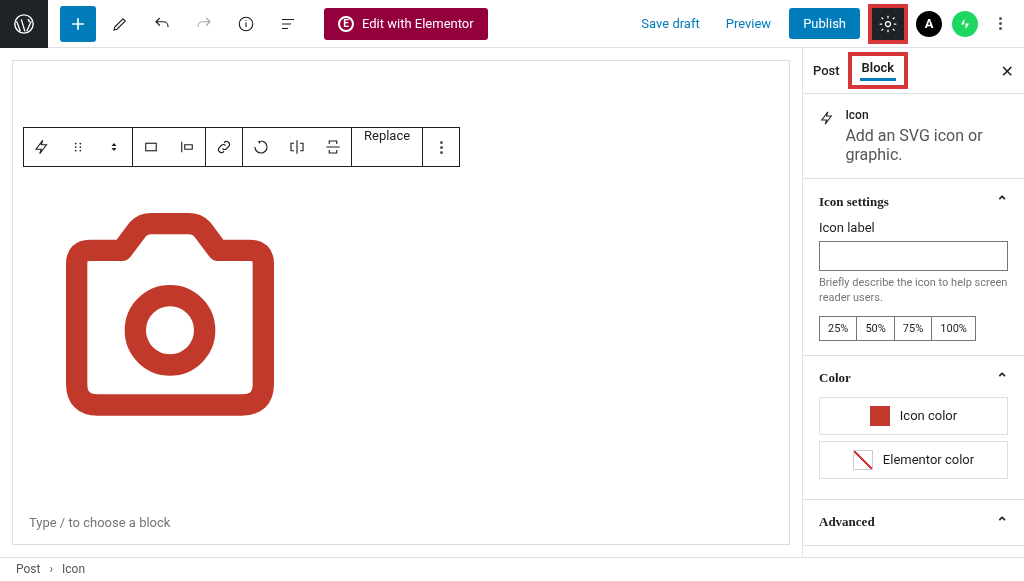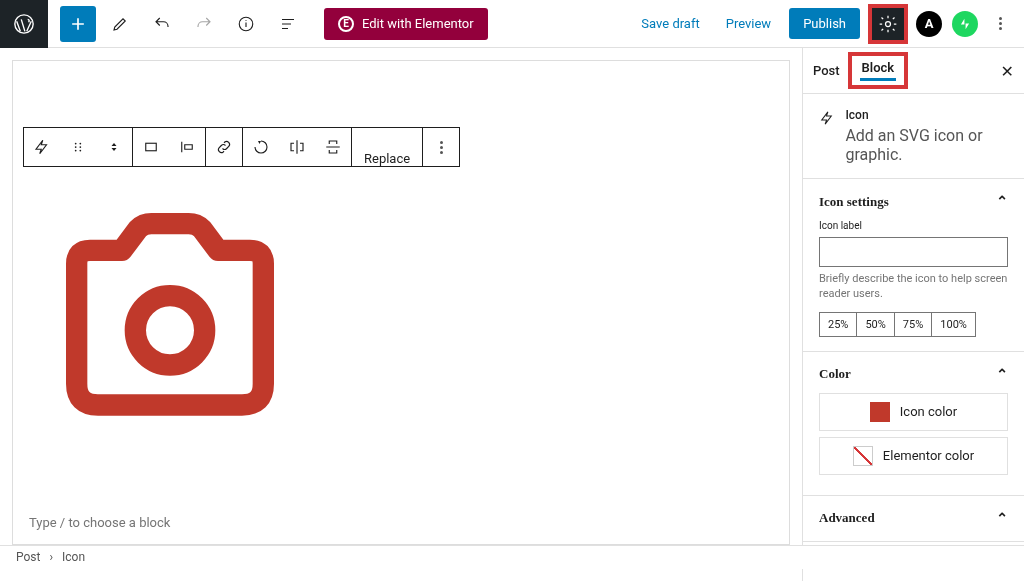--- a/index.html
+++ b/index.html
@@ -19,59 +19,59 @@
 .highlight-red { outline: 4px solid #d63638; outline-offset: -2px; }
 
 .circle-dark { width: 26px; height: 26px; border-radius: 50%; background: #000; color: #fff; font-size: 13px; display: flex; align-items: center; justify-content: center; font-weight: bold;}
 .circle-green { width: 26px; height: 26px; border-radius: 50%; background: #1ed760; display: flex; align-items: center; justify-content: center; }
 .dots-vert { width: 24px; display:flex; flex-direction:column; gap:2px; align-items:center; justify-content:center; cursor:pointer;}
 .dots-vert span{ width:3px;height:3px;border-radius:50%;background:#555;}
 
 .main { position: absolute; top: 48px; left: 0; right: 222px; bottom: 24px; padding: 12px; }
 .editor-frame { border: 1px solid #ddd; height: 100%; position: relative; background: #fff; padding: 10px;}
 .block-toolbar { display: flex; border: 1px solid #1e1e1e; width: fit-content; height: 40px; margin-top: 56px; background:#fff;}
-.bt-group { display: flex; align-items:flex-end; border-right: 1px solid #1e1e1e; }
+.bt-group { display: flex; align-items:flex-start; border-right: 1px solid #1e1e1e; }
 .bt-item { width: 36px; height: 38px; display: flex; align-items:center; justify-content:center; cursor:pointer; color:#1e1e1e;}
 .bt-replace { padding: 0 12px; display:flex; align-items:center; cursor:pointer;}
 .canvas-area { padding: 30px 12px; }
 .placeholder { color: #757575; position:absolute; bottom: 14px; left: 16px; }
 
 .sidebar { position: absolute; top: 48px; right: 0; width: 222px; bottom: 0; border-left: 1px solid #e0e0e0; overflow-y:auto; background:#fff;}
 .tabs { display: flex; align-items: center; border-bottom: 1px solid #e0e0e0; position:relative; height:46px;}
 .tab { padding: 14px 10px; cursor: pointer; color:#1e1e1e; font-weight:500;}
 .block-tab-highlight { outline: 4px solid #d63638; padding: 4px 10px 10px; margin-left:2px; position:relative;}
 .block-tab-highlight::after{content:"";position:absolute;bottom:4px;left:8px;right:8px;height:3px;background:#007cba;}
 .tab-close { position:absolute; right:10px; top:14px; cursor:pointer; font-size:16px;}
 .block-desc { padding: 14px 16px; display:flex; gap:10px; border-bottom:1px solid #e0e0e0;}
 .block-desc-text { font-size:12px;}
 .block-desc-text .title { font-weight:500; margin-bottom:4px;}
 .block-desc-text .sub { color:#555; font-size:16px;}
 
 .panel { border-bottom:1px solid #e0e0e0; padding: 14px 16px;}
 .panel-head { display:flex; justify-content:space-between; align-items:center; font-weight:600; cursor:pointer; margin-bottom: 10px; font-family: Liberation Serif, serif;}
 .panel-head.collapsed { margin-bottom:0;}
 .chev { font-size:14px;}
-.field-label { font-size:10px; margin-bottom:6px; display:block;}
+.field-label { font-size:13px; margin-bottom:6px; display:block;}
 .text-input { width:100%; border:1px solid #757575; padding:6px; height:30px;}
 .help { font-size:11px; color:#757575; margin-top:4px; line-height:1.4;}
 .width-row { display:flex; align-items:center; gap:8px; margin-top:6px;}
 .slider { flex:1; position:relative; height:4px; background:#ddd; border-radius:2px;}
 .slider-fill { position:absolute; left:0; top:0; height:100%; width:40%; background:#007cba; border-radius:2px;}
 .slider-thumb { position:absolute; left:40%; top:50%; transform:translate(-50%,-50%); width:12px; height:12px; border-radius:50%; background:#007cba;}
 .num-input { width:44px; border:1px solid #757575; padding:4px; text-align:center; font-size:12px;}
 .reset-btn { border:1px solid #007cba; color:#007cba; padding:4px 8px; font-size:11px; border-radius:2px; cursor:pointer;}
 .presets { display:flex; margin-top:10px;}
 .preset { border:1px solid #757575; padding:5px 8px; font-size:11px; cursor:pointer; margin-left:-1px;}
 .preset:first-child{margin-left:0;}
 .color-row { display:flex; align-items:center; gap:10px; padding:8px 10px; border:1px solid #e0e0e0; margin-bottom:6px; cursor:pointer;justify-content:center;}
 .swatch { width:20px; height:20px;}
 .swatch.red { background:#c0392b;}
 .swatch.trans { background: linear-gradient(45deg,#fff 45%, #d63638 45%, #d63638 55%, #fff 55%); border:1px solid #ccc;}
 
-.breadcrumb { position:absolute; bottom:12px; left:0; right:0; height:24px; padding: 4px 16px; font-size:12px; color:#555; background:#fff; border-top:1px solid #e0e0e0;}
+.breadcrumb { position:absolute; bottom:0; left:0; right:0; height:24px; padding: 4px 16px; font-size:12px; color:#555; background:#fff; border-top:1px solid #e0e0e0;}
 .breadcrumb .sep { margin: 0 6px;}
 svg { display:block;}
 </style>
 </head>
 <body>
 
 <div class="topbar">
   <div class="wp-logo">
     <svg width="22" height="22" viewBox="0 0 24 24" fill="none" stroke="#fff" stroke-width="1.5">
         <circle cx="12" cy="12" r="10"></circle>

